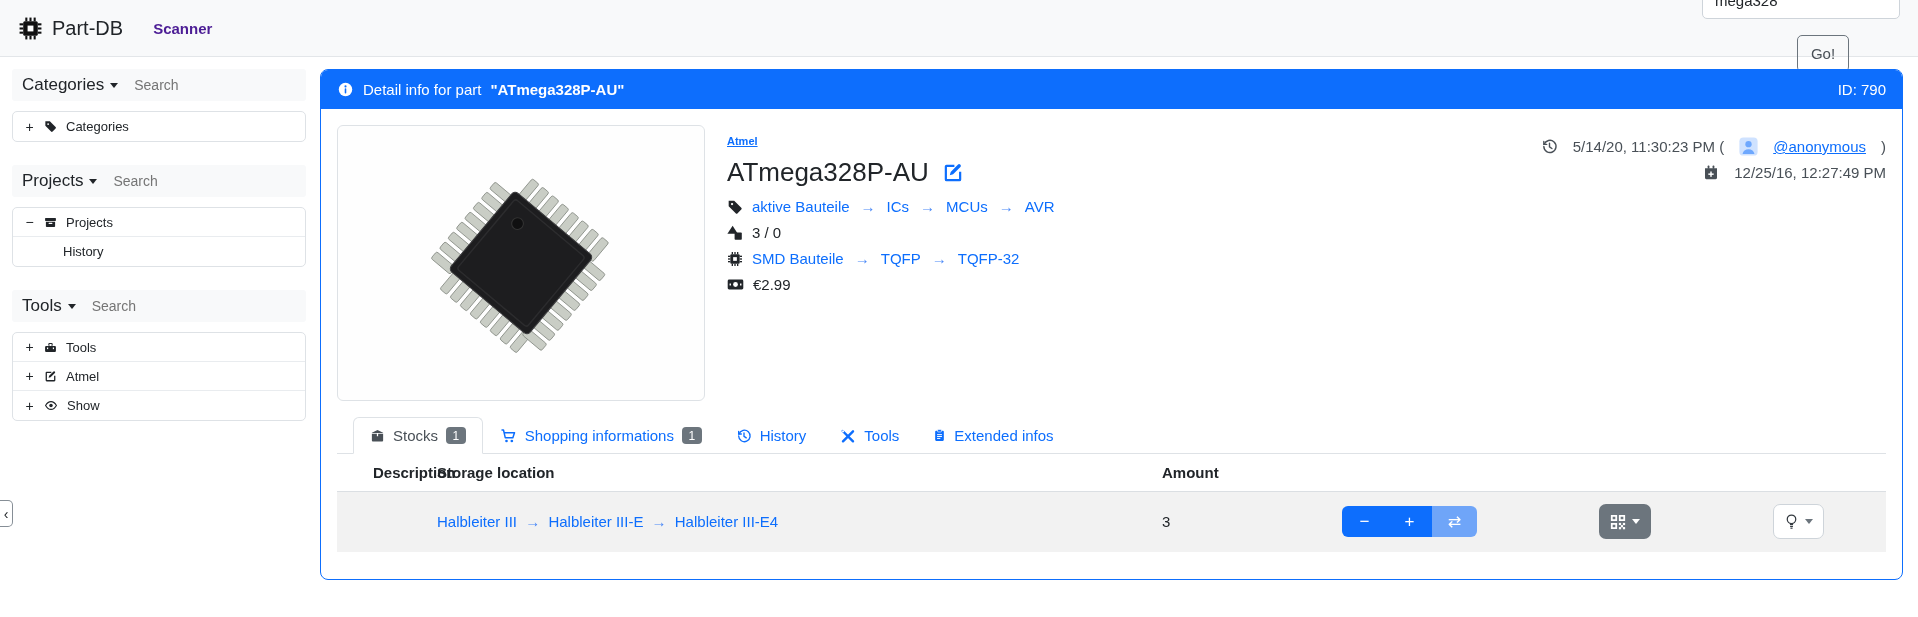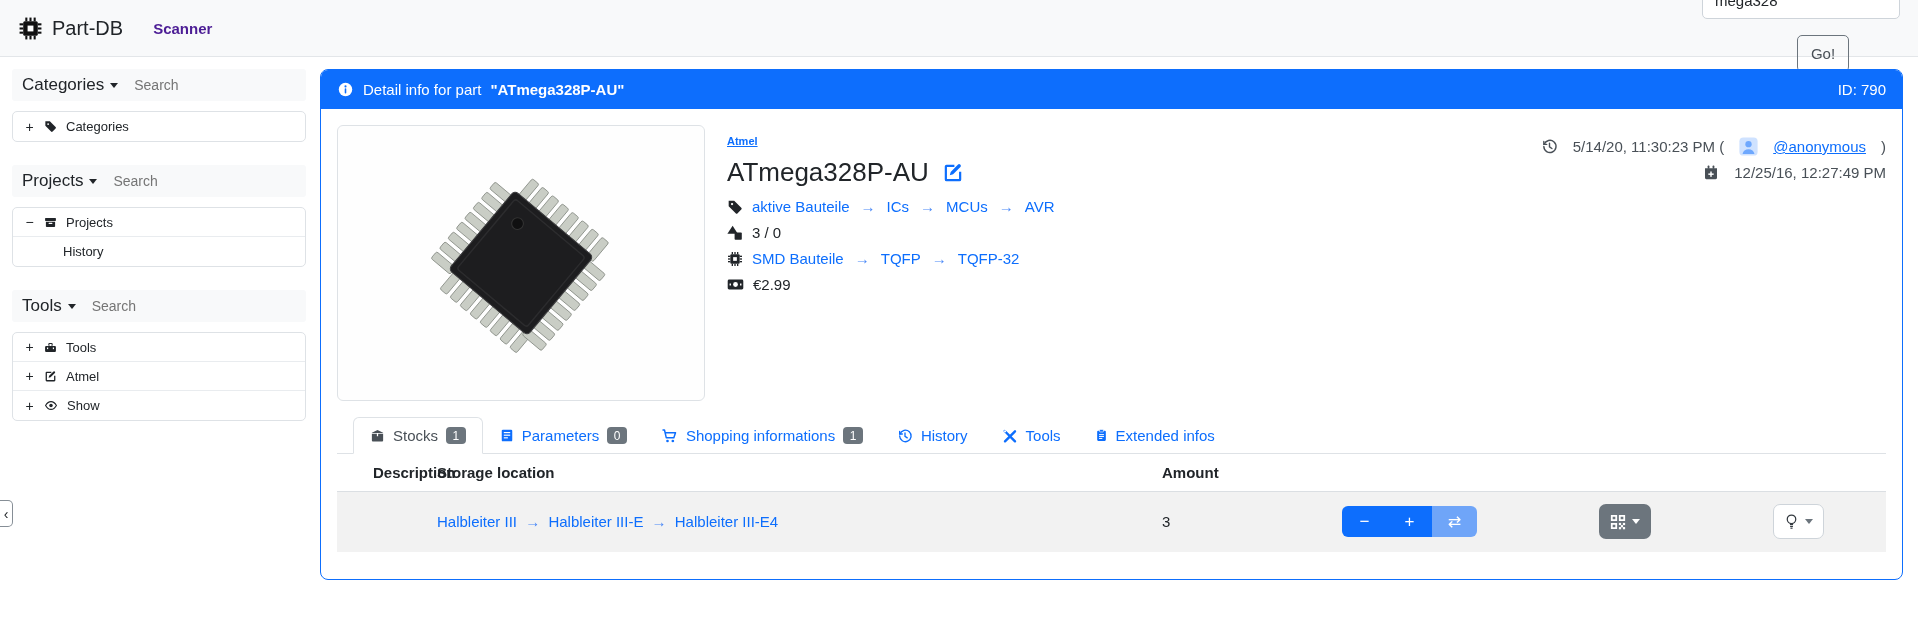--- a/index.html
+++ b/index.html
@@ -416,32 +416,20 @@
         <div class="tabs">
           <div class="tab active">
             <span>
               <svg width="15" height="15" viewBox="0 0 24 24" fill="#495057">
                 <path d="M3 7.5 12 3l9 4.5V8H3z"></path>
                 <path d="M3 9h8v4h2V9h8v11a1.5 1.5 0 0 1-1.5 1.5h-15A1.5 1.5 0 0 1 3 20z"></path>
               </svg>
             </span>
             <span>Stocks</span>
             <span class="badge">1</span>
-          </div>
-          <div class="tab">
-            <span>
-              <svg width="14" height="15" viewBox="0 0 24 24" fill="#0d6efd">
-                <rect x="3" y="2" width="18" height="20" rx="2"></rect>
-                <rect x="6.5" y="6" width="11" height="2" fill="#fff"></rect>
-                <rect x="6.5" y="10.5" width="11" height="2" fill="#fff"></rect>
-                <rect x="6.5" y="15" width="7" height="2" fill="#fff"></rect>
-              </svg>
-            </span>
-            <span>Parameters</span>
-            <span class="badge">0</span>
           </div>
           <div class="tab">
             <span>
               <svg width="17" height="16" viewBox="0 0 24 24">
                 <path d="M1.5 3h3l2.6 11.5h11.4L21 7H6" fill="none" stroke="#0d6efd" stroke-width="2.2" stroke-linejoin="round"></path>
                 <circle cx="9" cy="19.5" r="2" fill="#0d6efd"></circle>
                 <circle cx="17" cy="19.5" r="2" fill="#0d6efd"></circle>
               </svg>
             </span>
             <span>Shopping informations</span>

